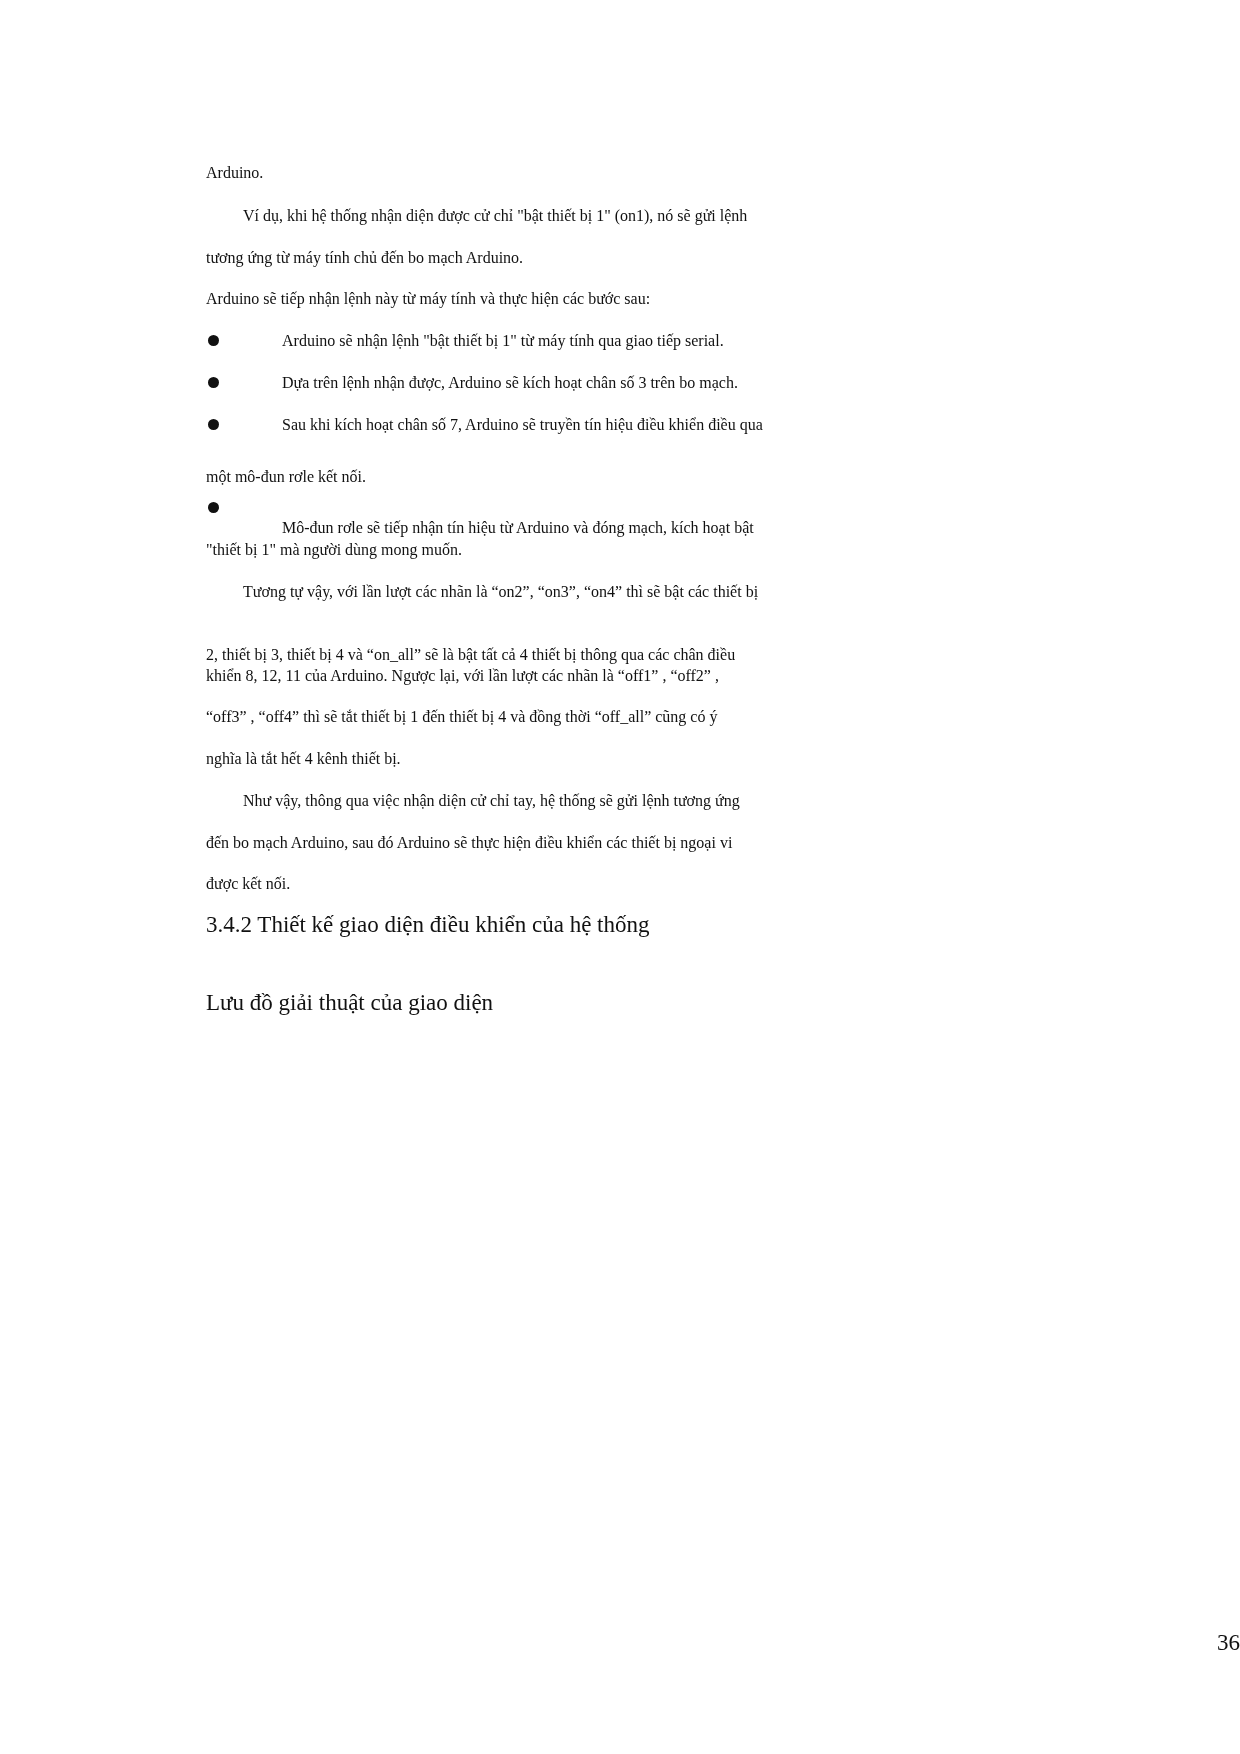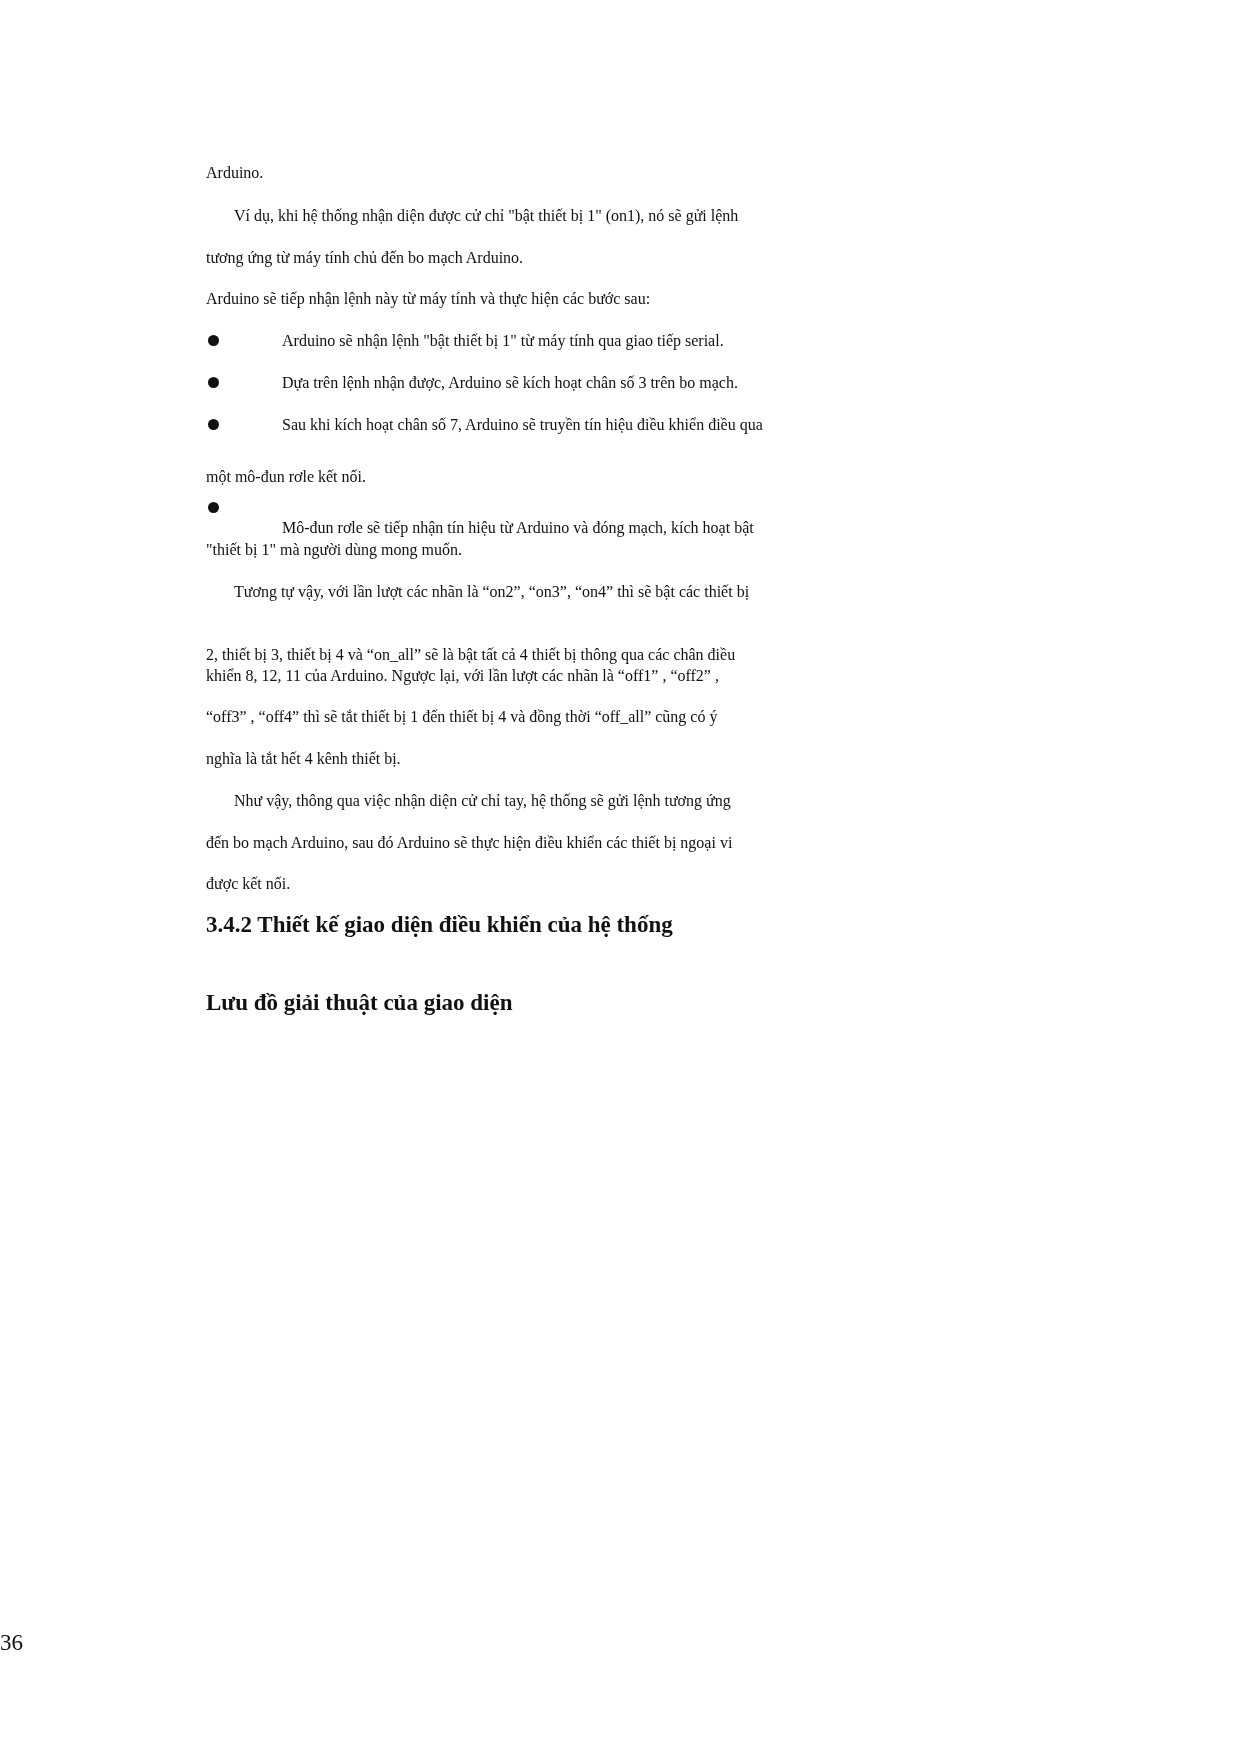--- a/index.html
+++ b/index.html
@@ -21,40 +21,40 @@
       top: 0;
       width: 920px;
     }
     .line {
       position: absolute;
       left: 0;
       font-size: 16px;
       line-height: 30px;
       white-space: nowrap;
     }
-    .indent { left: 28px; text-align: right; }
+    .indent { left: 37px; text-align: right; }
     .bullet-dot {
       position: absolute;
       left: 2px;
       width: 11px;
       height: 11px;
       border-radius: 50%;
       background: #111111;
     }
     .bullet-text { left: 76px; }
     .heading {
-      font-weight: bold;
+      font-weight: normal;
       font-size: 23px;
     }
     .page-number {
       position: absolute;
       left: 0;
       width: 1240px;
       top: 1628px;
-      text-align: left;
+      text-align: right;
       font-size: 23px;
       line-height: 30px;
     }
   </style>
 </head>
 <body>
 
 <div class="page">
   <div class="line" style="top:158px">Arduino.</div>
   <div class="line indent" style="top:201px">Ví dụ, khi hệ thống nhận diện được cử chỉ "bật thiết bị 1" (on1), nó sẽ gửi lệnh</div>

